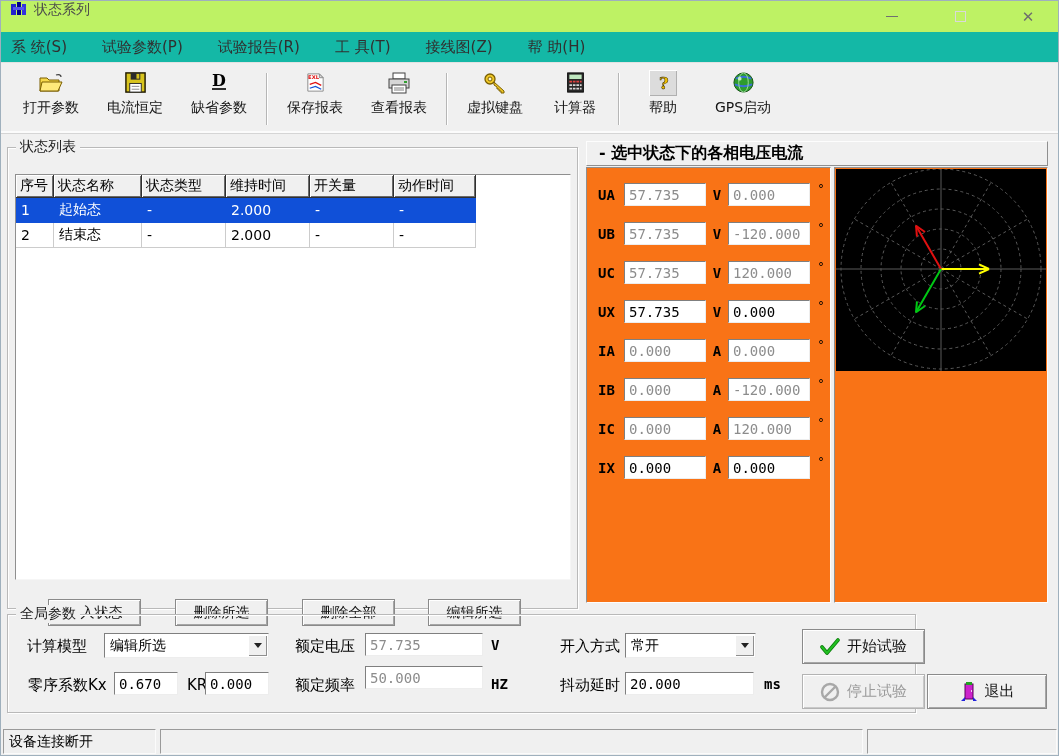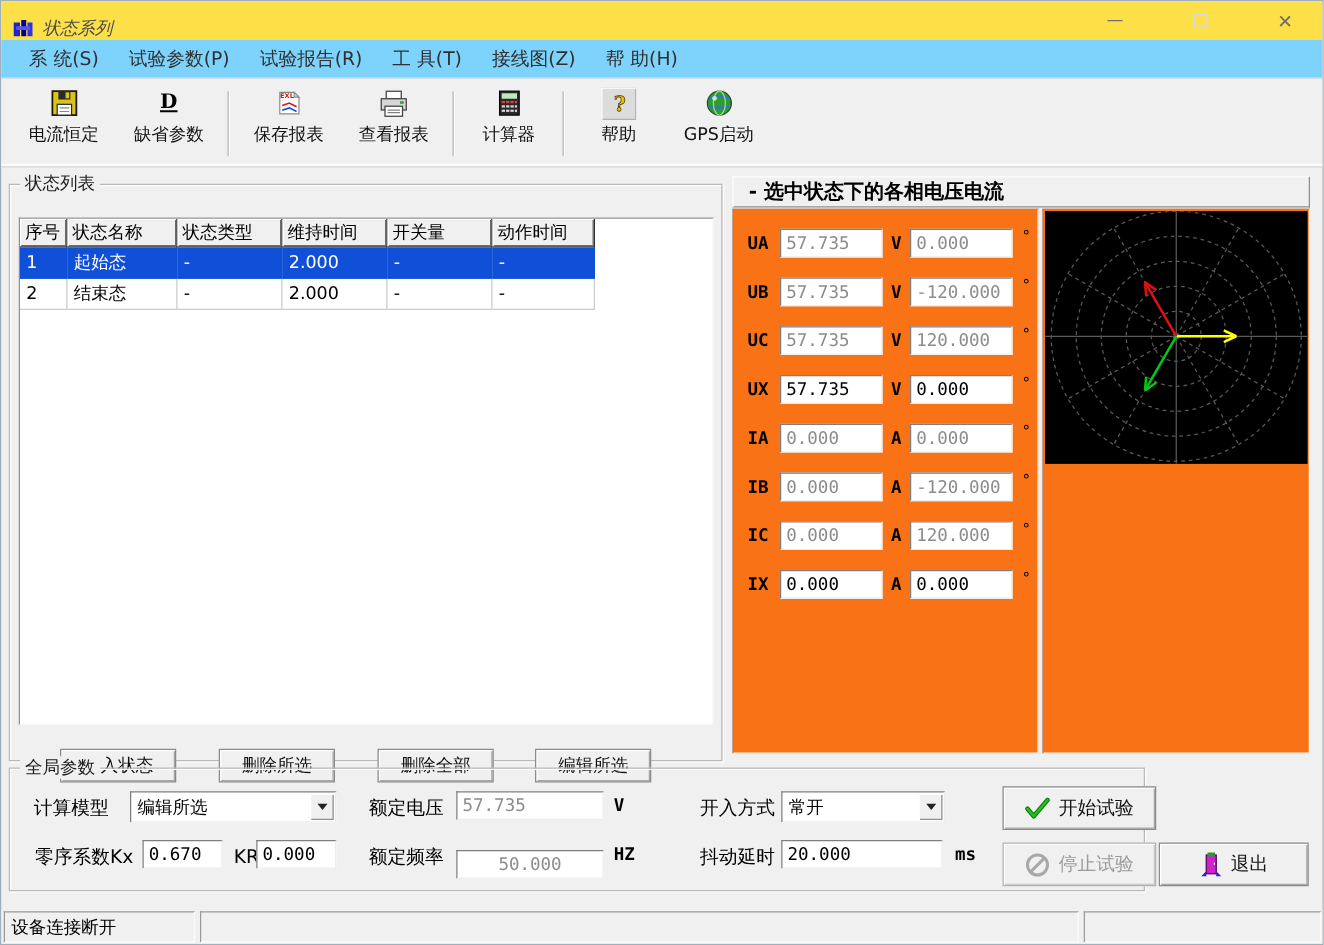--- a/index.html
+++ b/index.html
@@ -5,31 +5,31 @@
   * { margin:0; padding:0; box-sizing:border-box; }
   html,body { background:#cfd4d9; }
   body { font-family:"DejaVu Sans", sans-serif; }
 
   .window {
     position:relative; width:1059px; height:756px;
     background:#f0f0f0; border:1px solid #9fb0bd; overflow:hidden;
   }
 
   
-  .titlebar { position:absolute; left:0; top:0; width:100%; height:31px; background:#fde047; display:flex; align-items:flex-end; padding-left:9px;font-style:italic; }
+  .titlebar { position:absolute; left:0; top:0; width:100%; height:31px; background:#bef264; display:flex; align-items:flex-start; padding-left:9px; }
   .app-icon { width:17px; height:17px; display:inline-block; }
   .title-text { margin-left:7px; font-size:14px; color:#4c4c4c; }
   .win-controls { position:absolute; right:18px; top:0; height:31px; display:flex; align-items:center; gap:44px; }
   .wc { width:24px; height:24px; display:flex; align-items:center; justify-content:center; cursor:default; }
   .wc-min span { display:block; width:12px; height:1px; background:#707070; }
   .wc-max span { display:block; width:11px; height:11px; border:1px solid #d9d9d9; }
   .wc-close { color:#6e6e6e; font-size:15px; }
 
   
-  .menubar { position:absolute; left:0; top:31px; width:100%; height:31px; background:#7dd3fc; display:flex; align-items:center; padding-left:22px; gap:24px; border-bottom:1px solid #e2e2e2; }
+  .menubar { position:absolute; left:0; top:31px; width:100%; height:31px; background:#14b8a6; display:flex; align-items:center; padding-left:10px; gap:35px; border-bottom:1px solid #e2e2e2; }
   .menu-item { font-size:15px; color:#303030; white-space:nowrap; }
 
   
   .toolbar { position:absolute; left:0; top:63px; width:100%; height:70px; background:#f0f0f0; display:flex; align-items:center; padding-left:8px; border-bottom:1px solid #d5d5d5; box-shadow: inset 0 -2px 0 #fbfbfb; }
   .tb-item { width:84px; height:58px; display:flex; flex-direction:column; align-items:center; justify-content:flex-start; gap:3px; }
   .tb-item.narrow { width:76px; }
   .tb-icon { width:28px; height:26px; display:flex; align-items:center; justify-content:center; }
   .tb-icon.shaded { background:#dcdcdc; box-shadow: inset 1px 1px 0 #fff, inset -1px -1px 0 #b0b0b0; }
   .tb-label { font-size:14px; color:#141414; white-space:nowrap; }
   .tb-sep { width:2px; height:52px; border-left:1px solid #b6b6b6; border-right:1px solid #ffffff; margin:0 5px; }
@@ -112,20 +112,30 @@
     <span class="menu-item">试验参数(P)</span>
     <span class="menu-item">试验报告(R)</span>
     <span class="menu-item">工 具(T)</span>
     <span class="menu-item">接线图(Z)</span>
     <span class="menu-item">帮 助(H)</span>
   </div>
 
   <div class="toolbar">
     <div class="tb-item">
       <span class="tb-icon">
+        <svg viewBox="0 0 26 24" width="26" height="24">
+          <path d="M2 7 L2 20 L21 20 L21 9 L11 9 L9 7 Z" fill="#f6d84a" stroke="#7a5f00" stroke-width="1"></path>
+          <path d="M4 11 L24 11 L20 20 L2 20 Z" fill="#ffe97a" stroke="#7a5f00" stroke-width="1"></path>
+          <path d="M18 4 C21 3 23 4 23 6" fill="none" stroke="#404040" stroke-width="1.3"></path>
+        </svg>
+      </span>
+      <span class="tb-label">打开参数</span>
+    </div>
+    <div class="tb-item">
+      <span class="tb-icon">
         <svg viewBox="0 0 24 24" width="23" height="23">
           <rect x="2" y="2" width="20" height="20" fill="#d8c41e" stroke="#201a00" stroke-width="1.5"></rect>
           <rect x="7" y="2" width="10" height="7" fill="#2a2a2a"></rect>
           <rect x="13" y="3" width="3" height="5" fill="#d8c41e"></rect>
           <rect x="6" y="13" width="12" height="9" fill="#ffffff" stroke="#2a2a2a" stroke-width="1"></rect>
           <line x1="8" y1="16" x2="16" y2="16" stroke="#888" stroke-width="1"></line>
           <line x1="8" y1="19" x2="16" y2="19" stroke="#888" stroke-width="1"></line>
         </svg>
       </span>
       <span class="tb-label">电流恒定</span>
@@ -159,20 +169,30 @@
           <rect x="2" y="8" width="20" height="9" fill="#d6d6d6" stroke="#404040" stroke-width="1"></rect>
           <rect x="17" y="10" width="3" height="2" fill="#30a030"></rect>
           <rect x="5" y="14" width="14" height="8" fill="#ffffff" stroke="#404040" stroke-width="1"></rect>
           <line x1="7" y1="17" x2="17" y2="17" stroke="#808080" stroke-width="1"></line>
           <line x1="7" y1="19" x2="17" y2="19" stroke="#808080" stroke-width="1"></line>
         </svg>
       </span>
       <span class="tb-label">查看报表</span>
     </div>
     <div class="tb-sep"></div>
+    <div class="tb-item">
+      <span class="tb-icon">
+        <svg viewBox="0 0 24 24" width="24" height="24">
+          <circle cx="7" cy="8" r="5" fill="#f0c828" stroke="#7a5f00" stroke-width="1.3"></circle>
+          <circle cx="7" cy="8" r="2" fill="#fff8d0" stroke="#7a5f00" stroke-width="1"></circle>
+          <path d="M11 11 L21 20 L21 22 L18 22 L18 20 L16 20 L16 18 L14 18 L14 16 L11 14 Z" fill="#f0c828" stroke="#7a5f00" stroke-width="1"></path>
+        </svg>
+      </span>
+      <span class="tb-label">虚拟键盘</span>
+    </div>
     <div class="tb-item narrow">
       <span class="tb-icon">
         <svg viewBox="0 0 24 24" width="21" height="23">
           <rect x="3" y="1" width="18" height="22" fill="#2a2a2a" stroke="#000" stroke-width="1"></rect>
           <rect x="5" y="3" width="14" height="5" fill="#bfe8c0"></rect>
           <g fill="#e04040">
             <rect x="5" y="10" width="3" height="2"></rect>
               <rect x="9" y="10" width="3" height="2"></rect>
               <rect x="13" y="10" width="3" height="2"></rect>
               <rect x="17" y="10" width="2" height="2"></rect>
@@ -360,21 +380,21 @@
       <span class="c-btn">
           <span class="c-arrow"></span>
         </span>
     </div>
 
     <span class="g-label" style="left:20px; top:61px">零序系数Kx</span>
     <input class="field-input g-input" style="left: 106px; top: 57px; width: 64px;" value="0.670">
     <span class="g-label" style="left:179px; top:61px">KR</span>
     <input class="field-input g-input" style="left: 197px; top: 57px; width: 64px;" value="0.000">
     <span class="g-label" style="left:287px; top:61px">额定频率</span>
-    <input class="field-input dis g-input" style="left: 357px; top: 65px; width: 118px; text-align: center;" value="50.000">
+    <input class="field-input dis g-input" style="left: 357px; top: 51px; width: 118px;" value="50.000">
     <span class="g-unit" style="left:483px; top:61px">HZ</span>
     <span class="g-label" style="left:552px; top:61px">抖动延时</span>
     <input class="field-input g-input" style="left: 617px; top: 57px; width: 129px;" value="20.000">
     <span class="g-unit" style="left:756px; top:61px">ms</span>
   </div>
 
   <div class="btn action-btn" style="left:801px; top:628px; width:123px; height:35px">
     <svg width="20" height="18" viewBox="0 0 20 18">
       <path d="M2 9 L7 15 L18 2" fill="none" stroke="#0a7a0a" stroke-width="3.6" stroke-linecap="round" stroke-linejoin="round"></path>
       <path d="M2 9 L7 15 L18 2" fill="none" stroke="#22c022" stroke-width="2" stroke-linecap="round" stroke-linejoin="round"></path>

